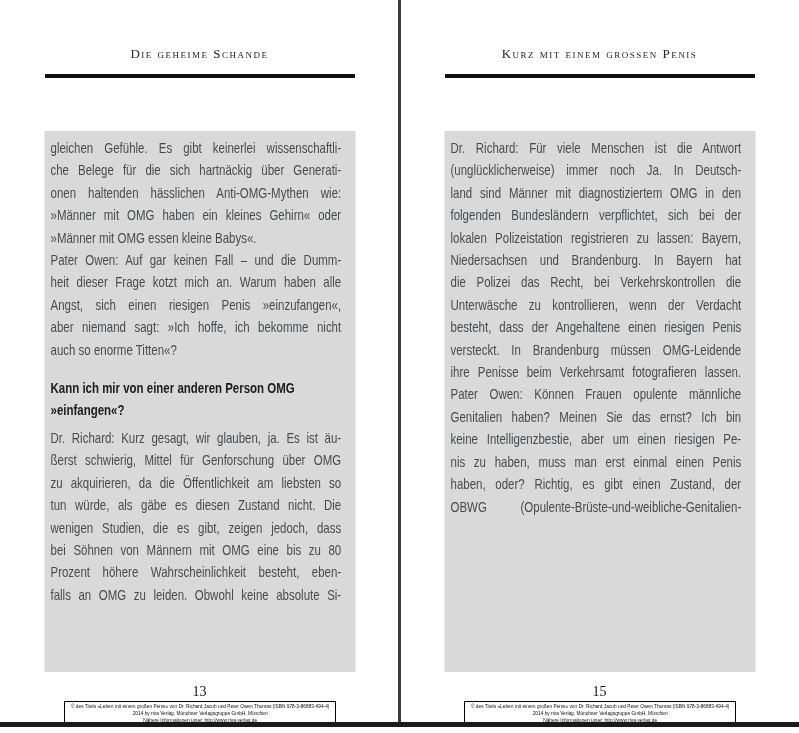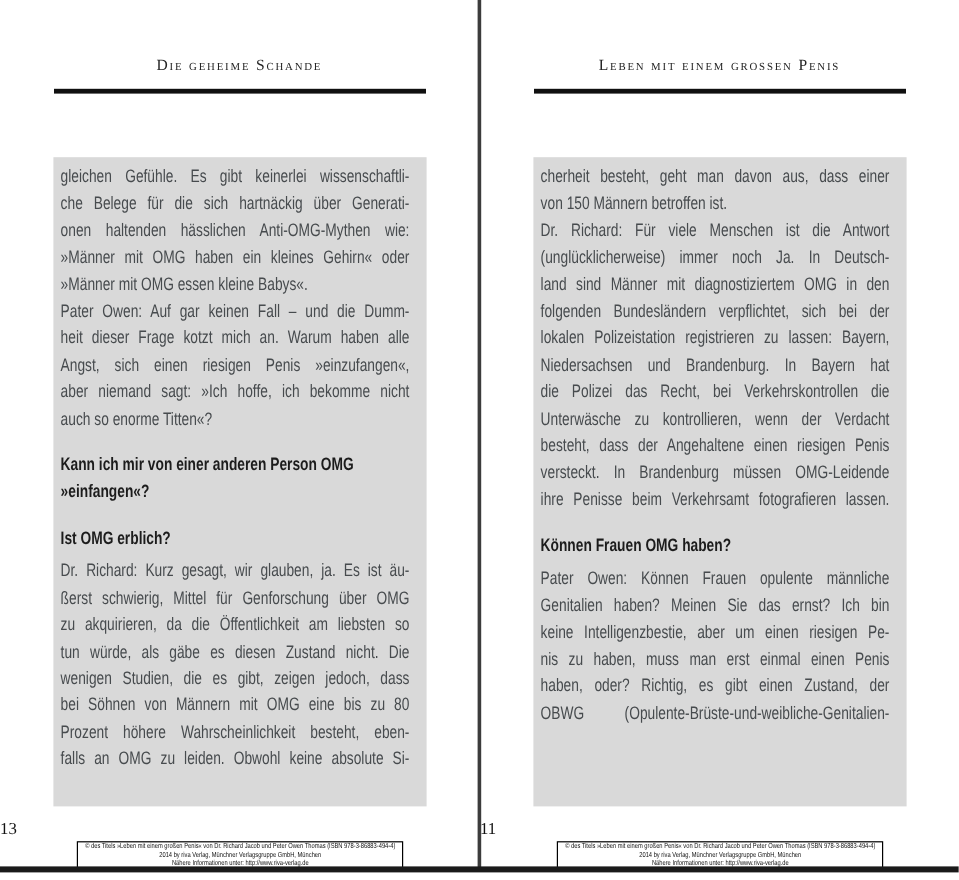--- a/index.html
+++ b/index.html
@@ -43,20 +43,21 @@
     font-size:15px;line-height:22.4px;
     color:var(--body-text);
     white-space:normal;
   }
   .ln.jst{text-align:justify;text-align-last:justify;}
   .block.heading .ln{
     font-weight:700;color:var(--heading-text);
   }
   .page-number{
     position:absolute;top:684px;left:0;width:100%;
+    text-align:center;
     font-family:"Liberation Serif",serif;
     font-size:14px;color:#111;
   }
   .imprint{
     position:absolute;top:701px;left:50%;transform:translateX(-50%);
     width:272px;height:23px;border:1px solid #000;
     padding-top:1px;overflow:hidden;background:#fff;
   }
   .imprint-line{
     width:338px;transform:scaleX(0.8);transform-origin:0 0;
@@ -91,76 +92,66 @@
           <div class="ln jst">Pater Owen: Auf gar keinen Fall – und die Dumm-</div>
           <div class="ln jst">heit dieser Frage kotzt mich an. Warum haben alle</div>
           <div class="ln jst">Angst, sich einen riesigen Penis »einzufangen«,</div>
           <div class="ln jst">aber niemand sagt: »Ich hoffe, ich bekomme nicht</div>
           <div class="ln">auch so enorme Titten«?</div>
         </div>
         <div class="block heading">
           <div class="ln">Kann ich mir von einer anderen Person OMG</div>
           <div class="ln">»einfangen«?</div>
         </div>
-        <div class="block heading">
-          <div class="ln">Ist OMG erblich?</div>
-        </div>
         <div class="block paragraph">
           <div class="ln jst">Dr. Richard: Kurz gesagt, wir glauben, ja. Es ist äu-</div>
           <div class="ln jst">ßerst schwierig, Mittel für Genforschung über OMG</div>
           <div class="ln jst">zu akquirieren, da die Öffentlichkeit am liebsten so</div>
           <div class="ln jst">tun würde, als gäbe es diesen Zustand nicht. Die</div>
           <div class="ln jst">wenigen Studien, die es gibt, zeigen jedoch, dass</div>
           <div class="ln jst">bei Söhnen von Männern mit OMG eine bis zu 80</div>
           <div class="ln jst">Prozent höhere Wahrscheinlichkeit besteht, eben-</div>
           <div class="ln jst">falls an OMG zu leiden. Obwohl keine absolute Si-</div>
         </div>
       </div>
     <div class="page-number">13</div>
     <div class="imprint">
       <div class="imprint-line">© des Titels »Leben mit einem großen Penis« von Dr. Richard Jacob und Peter Owen Thomas (ISBN 978-3-86883-494-4)</div>
       <div class="imprint-line">2014 by riva Verlag, Münchner Verlagsgruppe GmbH, München</div>
       <div class="imprint-line">Nähere Informationen unter: http://www.riva-verlag.de</div>
     </div>
   </div>
 
   <div class="page right">
-    <div class="running-head">Leben mit einem grossen Penis</div>
+    <div class="running-head">Kurz mit einem grossen Penis</div>
     <div class="head-rule"></div>
     <div class="content-box">
-        <div class="block paragraph">
-          <div class="ln jst">cherheit besteht, geht man davon aus, dass einer</div>
-          <div class="ln">von 150 Männern betroffen ist.</div>
-        </div>
         <div class="block paragraph">
           <div class="ln jst">Dr. Richard: Für viele Menschen ist die Antwort</div>
           <div class="ln jst">(unglücklicherweise) immer noch Ja. In Deutsch-</div>
           <div class="ln jst">land sind Männer mit diagnostiziertem OMG in den</div>
           <div class="ln jst">folgenden Bundesländern verpflichtet, sich bei der</div>
           <div class="ln jst">lokalen Polizeistation registrieren zu lassen: Bayern,</div>
           <div class="ln jst">Niedersachsen und Brandenburg. In Bayern hat</div>
           <div class="ln jst">die Polizei das Recht, bei Verkehrskontrollen die</div>
           <div class="ln jst">Unterwäsche zu kontrollieren, wenn der Verdacht</div>
           <div class="ln jst">besteht, dass der Angehaltene einen riesigen Penis</div>
           <div class="ln jst">versteckt. In Brandenburg müssen OMG-Leidende</div>
           <div class="ln jst">ihre Penisse beim Verkehrsamt fotografieren lassen.</div>
         </div>
-        <div class="block heading">
-          <div class="ln">Können Frauen OMG haben?</div>
-        </div>
         <div class="block paragraph">
           <div class="ln jst">Pater Owen: Können Frauen opulente männliche</div>
           <div class="ln jst">Genitalien haben? Meinen Sie das ernst? Ich bin</div>
           <div class="ln jst">keine Intelligenzbestie, aber um einen riesigen Pe-</div>
           <div class="ln jst">nis zu haben, muss man erst einmal einen Penis</div>
           <div class="ln jst">haben, oder? Richtig, es gibt einen Zustand, der</div>
           <div class="ln jst">OBWG (Opulente-Brüste-und-weibliche-Genitalien-</div>
         </div>
       </div>
-    <div class="page-number">11</div>
+    <div class="page-number">15</div>
     <div class="imprint">
       <div class="imprint-line">© des Titels »Leben mit einem großen Penis« von Dr. Richard Jacob und Peter Owen Thomas (ISBN 978-3-86883-494-4)</div>
       <div class="imprint-line">2014 by riva Verlag, Münchner Verlagsgruppe GmbH, München</div>
       <div class="imprint-line">Nähere Informationen unter: http://www.riva-verlag.de</div>
     </div>
   </div>
 
   <div class="gutter"></div>
   <div class="bottom-rule"></div>
 </div>

